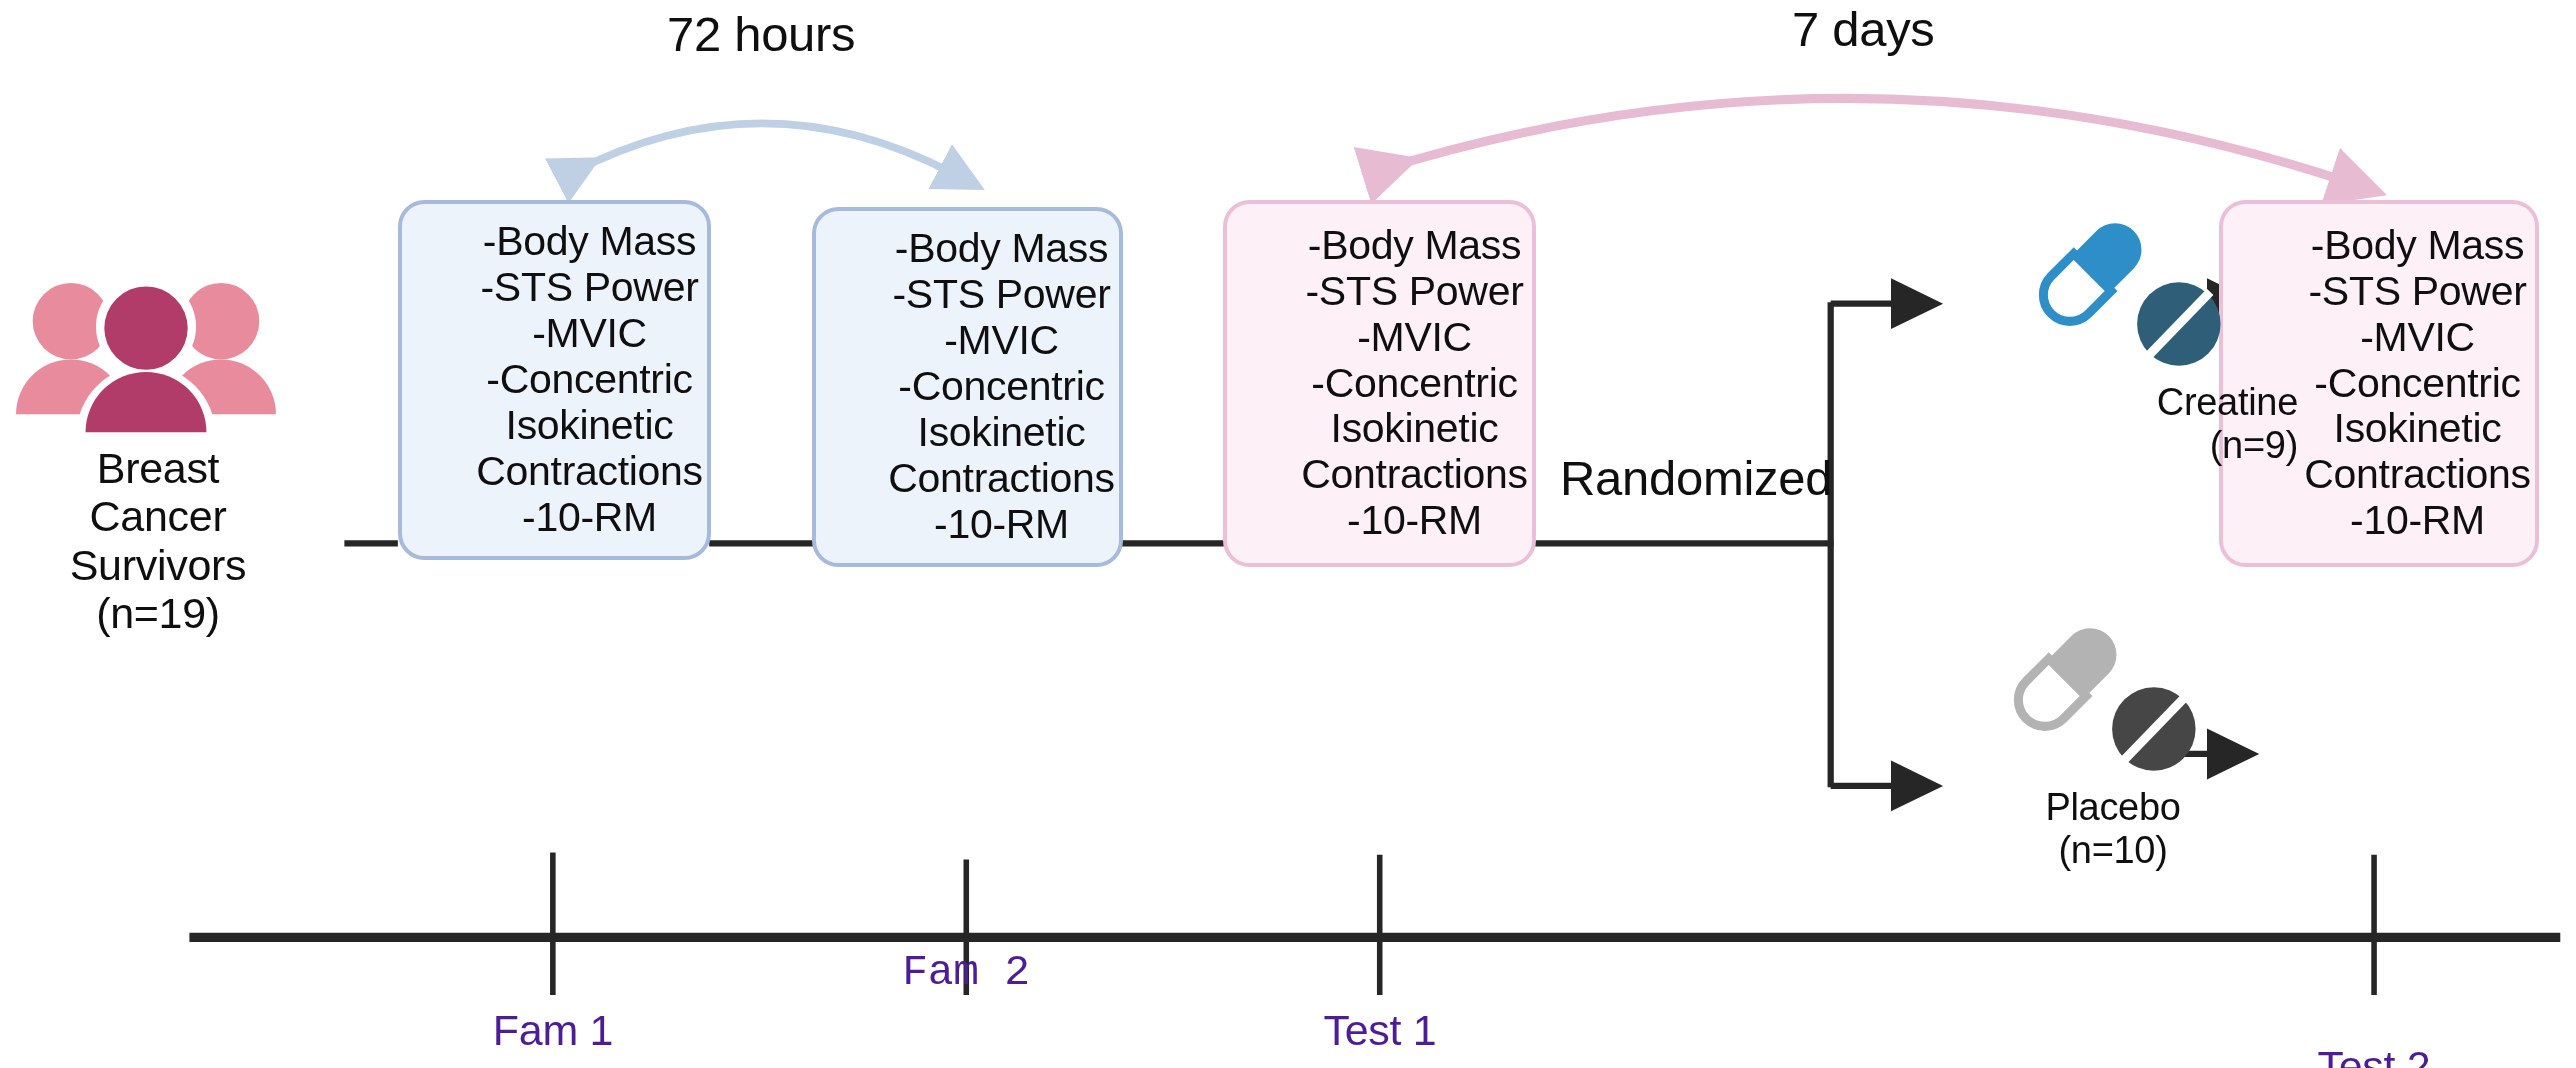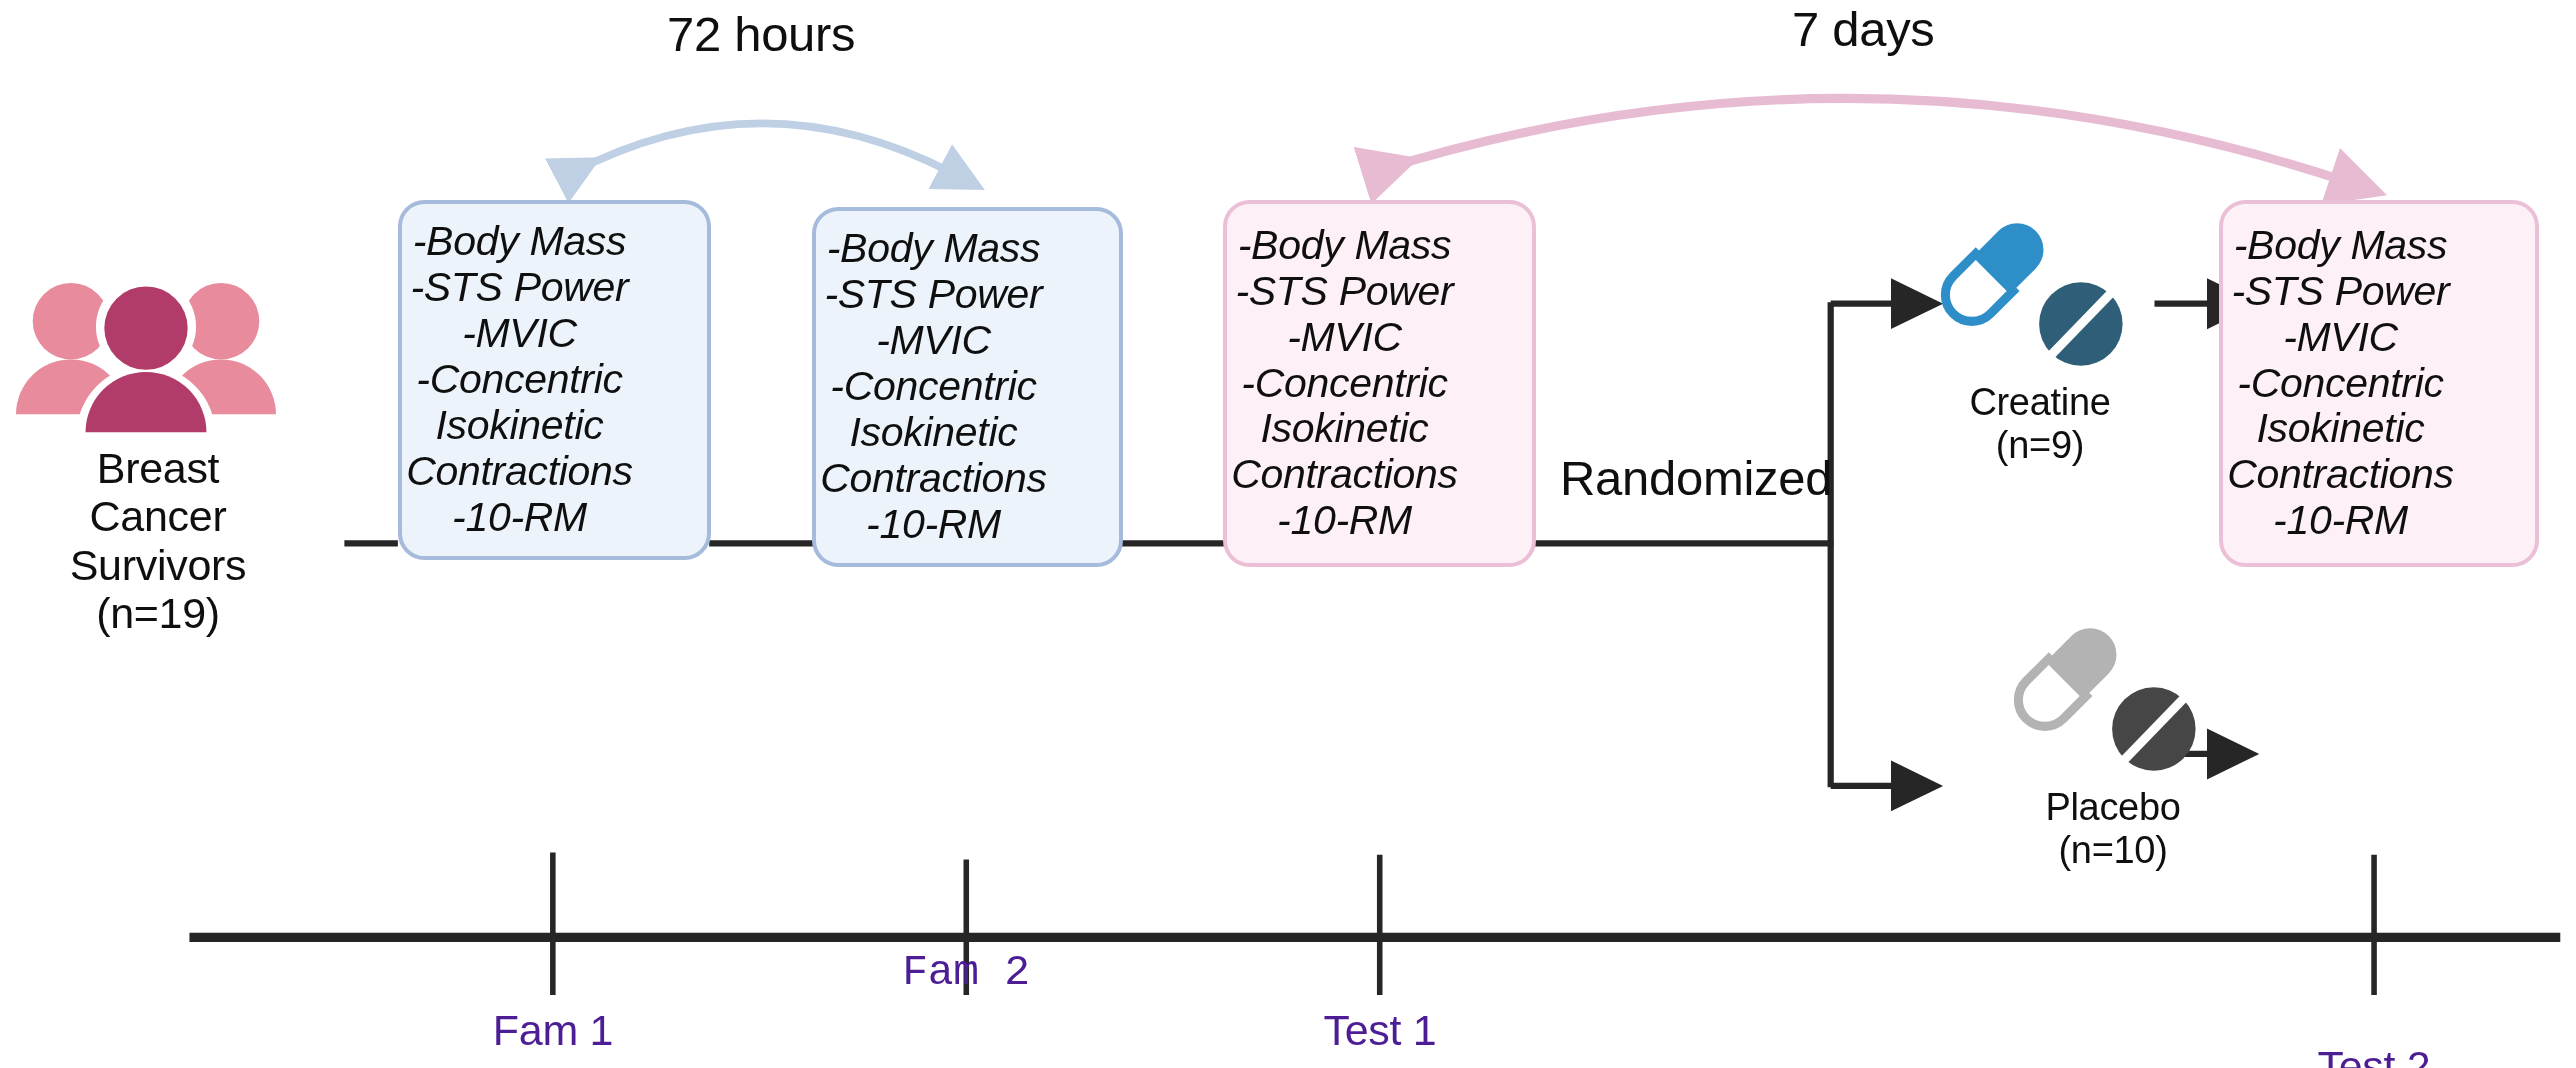--- a/index.html
+++ b/index.html
@@ -23,24 +23,23 @@
     height: 1068px;
   }
 
   
   .assess-box {
     position: absolute;
     box-sizing: border-box;
     border-radius: 26.4px;
     display: flex;
     align-items: center;
-    justify-content: flex-start;
+    justify-content: flex-end;
     text-align: center;
     z-index: 4;
-    font-style: italic;
   }
   .assess-box.blue {
     background: #EDF3FB;
     border: 4.2px solid #A6BADC;
   }
   .assess-box.pink {
     background: #FDF0F7;
     border: 4.2px solid #EBC0D6;
   }
   .assess-text {
@@ -240,21 +239,21 @@
 Contractions
 -10-RM</div>
   </div>
 
   <div class="plain-label" style="left:667px; top:5.6px;">72 hours</div>
 
   <div class="plain-label" style="left:1792px; top:1.4px;">7 days</div>
 
   <div class="plain-label" style="left:1560px; top:450px;">Randomized</div>
 
-  <div class="arm-block" style="left:1880px; top:221px;">
+  <div class="arm-block" style="left:1978px; top:221px;text-align:right;">
     <svg class="pill-icon" width="209" height="160" viewBox="0 0 300 230">
 
       <g transform="rotate(-45 105 95)">
         <path d="M105 27 h46 a38 38 0 0 1 0 76 h-46 z" fill="#2E8FC8"></path>
         <path d="M105 27 h-46 a38 38 0 0 0 0 76 h46 z" fill="#ffffff" stroke="#2E8FC8" stroke-width="13"></path>
       </g>
 
       <g>
         <circle cx="208" cy="148" r="60" fill="#2F5F78"></circle>
         <path d="M163 195 L253 102" stroke="#ffffff" stroke-width="13" fill="none"></path>

